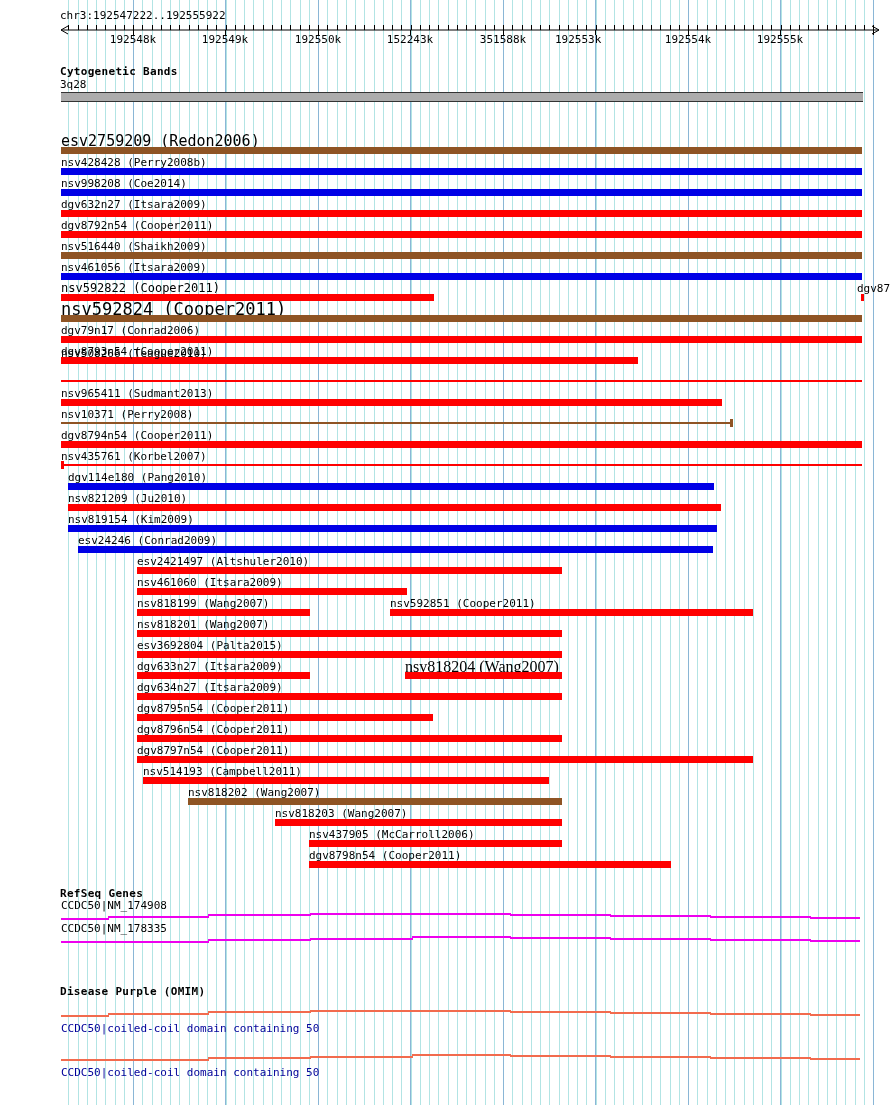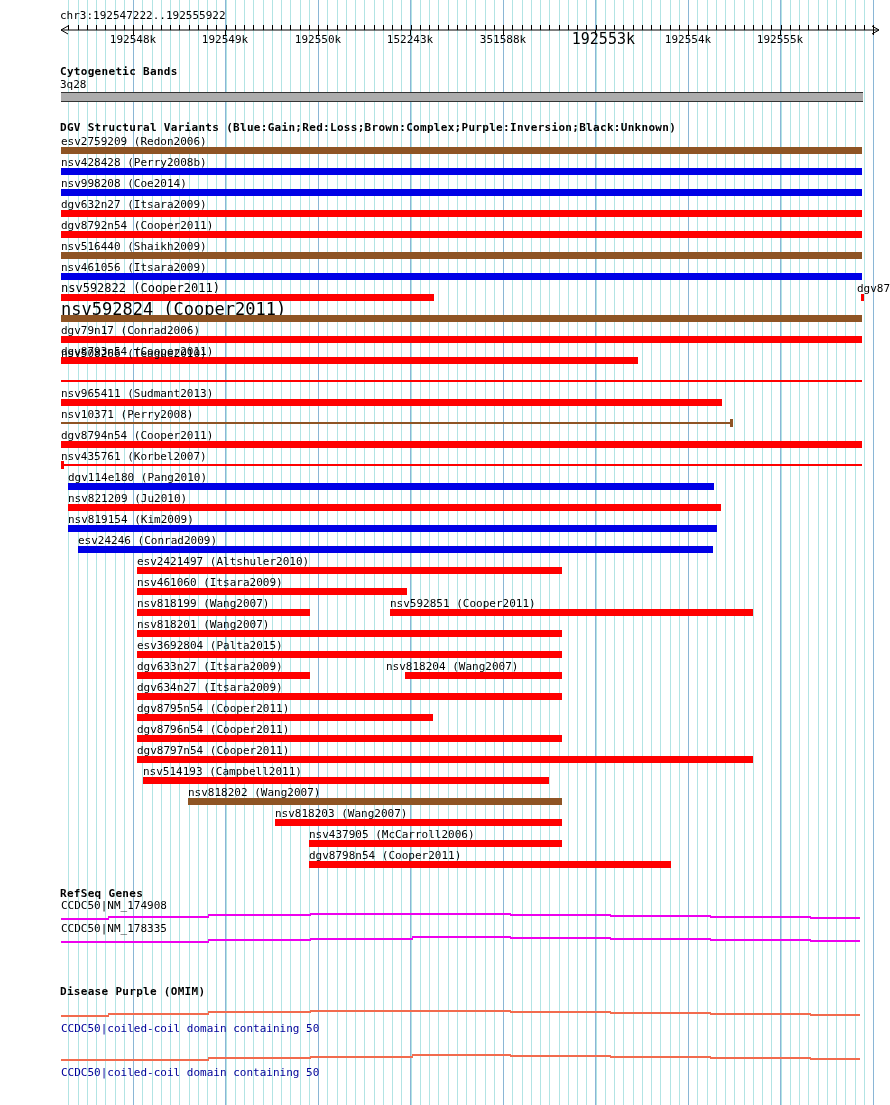--- a/index.html
+++ b/index.html
@@ -221,32 +221,31 @@
       <div style="position: absolute; left: 688px; top: 30px; width: 1px; height: 5px; background: rgb(0, 0, 0);"></div>
       <div style="position: absolute; left: 780px; top: 30px; width: 1px; height: 5px; background: rgb(0, 0, 0);"></div>
       <div style="position: absolute; left: 873px; top: 30px; width: 1px; height: 5px; background: rgb(0, 0, 0);"></div>
     </div>
   <div id="ruler-labels">
       <div style="position: absolute; left: 93px; top: 34px; width: 80px; text-align: center; font-size: 11px; line-height: 11px;">192548k</div>
       <div style="position: absolute; left: 185px; top: 34px; width: 80px; text-align: center; font-size: 11px; line-height: 11px;">192549k</div>
       <div style="position: absolute; left: 278px; top: 34px; width: 80px; text-align: center; font-size: 11px; line-height: 11px;">192550k</div>
       <div style="position: absolute; left: 370px; top: 34px; width: 80px; text-align: center; font-size: 11px; line-height: 11px;">152243k</div>
       <div style="position: absolute; left: 463px; top: 34px; width: 80px; text-align: center; font-size: 11px; line-height: 11px;">351588k</div>
-      <div style="position: absolute; left: 555px; top: 34px; width: 80px; text-align: right; font-size: 15px; line-height: 11px;">192553k</div>
+      <div style="position: absolute; left: 555px; top: 34px; width: 80px; text-align: left; font-size: 11px; line-height: 11px;">192553k</div>
       <div style="position: absolute; left: 648px; top: 34px; width: 80px; text-align: center; font-size: 11px; line-height: 11px;">192554k</div>
       <div style="position: absolute; left: 740px; top: 34px; width: 80px; text-align: center; font-size: 11px; line-height: 11px;">192555k</div>
     </div>
 
   <div class="hdr" style="left: 60px; top: 66px;" id="cyto-hdr">Cytogenetic Bands</div>
   <div class="lbl" id="cyto-band-label" style="left: 60px; top: 79px;">3q28</div>
   <div class="bar" id="cyto-band-rect" style="position: absolute; left: 61px; top: 92px; width: 802px; height: 8px; background: rgb(172, 172, 172); border-top: 1px solid rgb(51, 51, 51); border-bottom: 1px solid rgb(51, 51, 51);"></div>
 
-  <div class="hdr" style="left: 60px; top: 122px;" id="dgv-hdr">DGV Structural Variants (Blue:Gain;Red:Loss;Brown:Complex;Purple:Inversion;Black:Unknown)</div>
   <div id="dgv-features">
-      <div style="position: absolute; left: 61px; top: 136px; font-size: 11px; line-height: 11px; white-space: pre; color: rgb(0, 0, 0);">esv2759209 (Redon2006)</div>
+      <div style="position: absolute; left: 61px; top: 136px; font-size: 15px; line-height: 11px; white-space: pre; color: rgb(0, 0, 0);">esv2759209 (Redon2006)</div>
       <div style="position: absolute; left: 61px; top: 147px; width: 801px; height: 7px; background: rgb(142, 84, 36);"></div>
       <div style="position: absolute; left: 61px; top: 157px; font-size: 11px; line-height: 11px; white-space: pre; color: rgb(0, 0, 0); text-align: right;">nsv428428 (Perry2008b)</div>
       <div style="position: absolute; left: 61px; top: 168px; width: 801px; height: 7px; background: rgb(0, 0, 230);"></div>
       <div style="position: absolute; left: 61px; top: 178px; font-size: 11px; line-height: 11px; white-space: pre; color: rgb(0, 0, 0);">nsv998208 (Coe2014)</div>
       <div style="position: absolute; left: 61px; top: 189px; width: 801px; height: 7px; background: rgb(0, 0, 230);"></div>
       <div style="position: absolute; left: 61px; top: 199px; font-size: 11px; line-height: 11px; white-space: pre; color: rgb(0, 0, 0);">dgv632n27 (Itsara2009)</div>
       <div style="position: absolute; left: 61px; top: 210px; width: 801px; height: 7px; background: rgb(255, 0, 0);"></div>
       <div style="position: absolute; left: 61px; top: 220px; font-size: 11px; line-height: 11px; white-space: pre; color: rgb(0, 0, 0);">dgv8792n54 (Cooper2011)</div>
       <div style="position: absolute; left: 61px; top: 231px; width: 801px; height: 7px; background: rgb(255, 0, 0);"></div>
       <div style="position: absolute; left: 61px; top: 241px; font-size: 11px; line-height: 11px; white-space: pre; color: rgb(0, 0, 0);">nsv516440 (Shaikh2009)</div>
@@ -290,21 +289,21 @@
       <div style="position: absolute; left: 137px; top: 598px; font-size: 11px; line-height: 11px; white-space: pre; color: rgb(0, 0, 0);">nsv818199 (Wang2007)</div>
       <div style="position: absolute; left: 137px; top: 609px; width: 173px; height: 7px; background: rgb(255, 0, 0);"></div>
       <div style="position: absolute; left: 390px; top: 598px; font-size: 11px; line-height: 11px; white-space: pre; color: rgb(0, 0, 0);">nsv592851 (Cooper2011)</div>
       <div style="position: absolute; left: 390px; top: 609px; width: 363px; height: 7px; background: rgb(255, 0, 0);"></div>
       <div style="position: absolute; left: 137px; top: 619px; font-size: 11px; line-height: 11px; white-space: pre; color: rgb(0, 0, 0);">nsv818201 (Wang2007)</div>
       <div style="position: absolute; left: 137px; top: 630px; width: 425px; height: 7px; background: rgb(255, 0, 0);"></div>
       <div style="position: absolute; left: 137px; top: 640px; font-size: 11px; line-height: 11px; white-space: pre; color: rgb(0, 0, 0);">esv3692804 (Palta2015)</div>
       <div style="position: absolute; left: 137px; top: 651px; width: 425px; height: 7px; background: rgb(255, 0, 0);"></div>
       <div style="position: absolute; left: 137px; top: 661px; font-size: 11px; line-height: 11px; white-space: pre; color: rgb(0, 0, 0);">dgv633n27 (Itsara2009)</div>
       <div style="position: absolute; left: 137px; top: 672px; width: 173px; height: 7px; background: rgb(255, 0, 0);"></div>
-      <div style="position: absolute; left: 386px; top: 661px; font-size: 11px; line-height: 11px; white-space: pre; color: rgb(0, 0, 0);">nsv818204 (Wang2007)</div>
+      <div style="position: absolute; left: 405px; top: 661px; font-size: 16px; line-height: 11px; white-space: pre; color: rgb(0, 0, 0); font-family: Liberation Serif, serif;">nsv818204 (Wang2007)</div>
       <div style="position: absolute; left: 405px; top: 672px; width: 157px; height: 7px; background: rgb(255, 0, 0);"></div>
       <div style="position: absolute; left: 137px; top: 682px; font-size: 11px; line-height: 11px; white-space: pre; color: rgb(0, 0, 0);">dgv634n27 (Itsara2009)</div>
       <div style="position: absolute; left: 137px; top: 693px; width: 425px; height: 7px; background: rgb(255, 0, 0);"></div>
       <div style="position: absolute; left: 137px; top: 703px; font-size: 11px; line-height: 11px; white-space: pre; color: rgb(0, 0, 0);">dgv8795n54 (Cooper2011)</div>
       <div style="position: absolute; left: 137px; top: 714px; width: 296px; height: 7px; background: rgb(255, 0, 0);"></div>
       <div style="position: absolute; left: 137px; top: 724px; font-size: 11px; line-height: 11px; white-space: pre; color: rgb(0, 0, 0);">dgv8796n54 (Cooper2011)</div>
       <div style="position: absolute; left: 137px; top: 735px; width: 425px; height: 7px; background: rgb(255, 0, 0);"></div>
       <div style="position: absolute; left: 137px; top: 745px; font-size: 11px; line-height: 11px; white-space: pre; color: rgb(0, 0, 0);">dgv8797n54 (Cooper2011)</div>
       <div style="position: absolute; left: 137px; top: 756px; width: 616px; height: 7px; background: rgb(255, 0, 0);"></div>
       <div style="position: absolute; left: 143px; top: 766px; font-size: 11px; line-height: 11px; white-space: pre; color: rgb(0, 0, 0);">nsv514193 (Campbell2011)</div>

